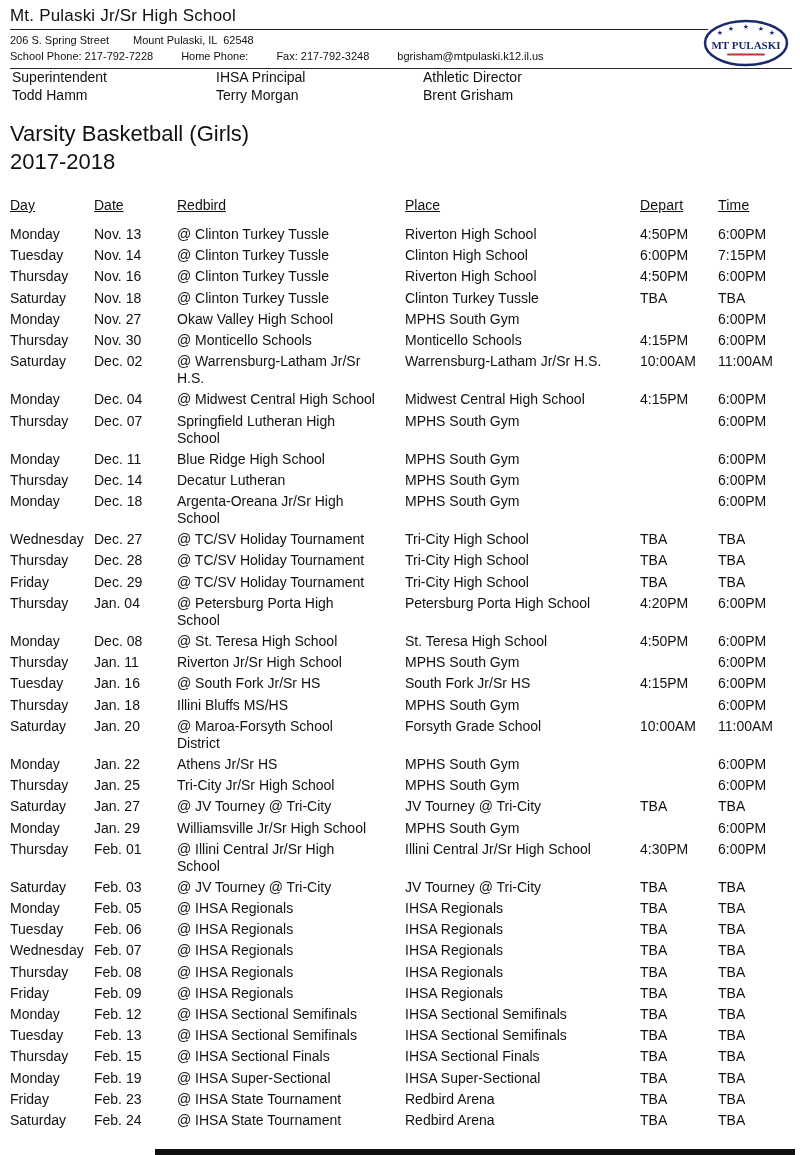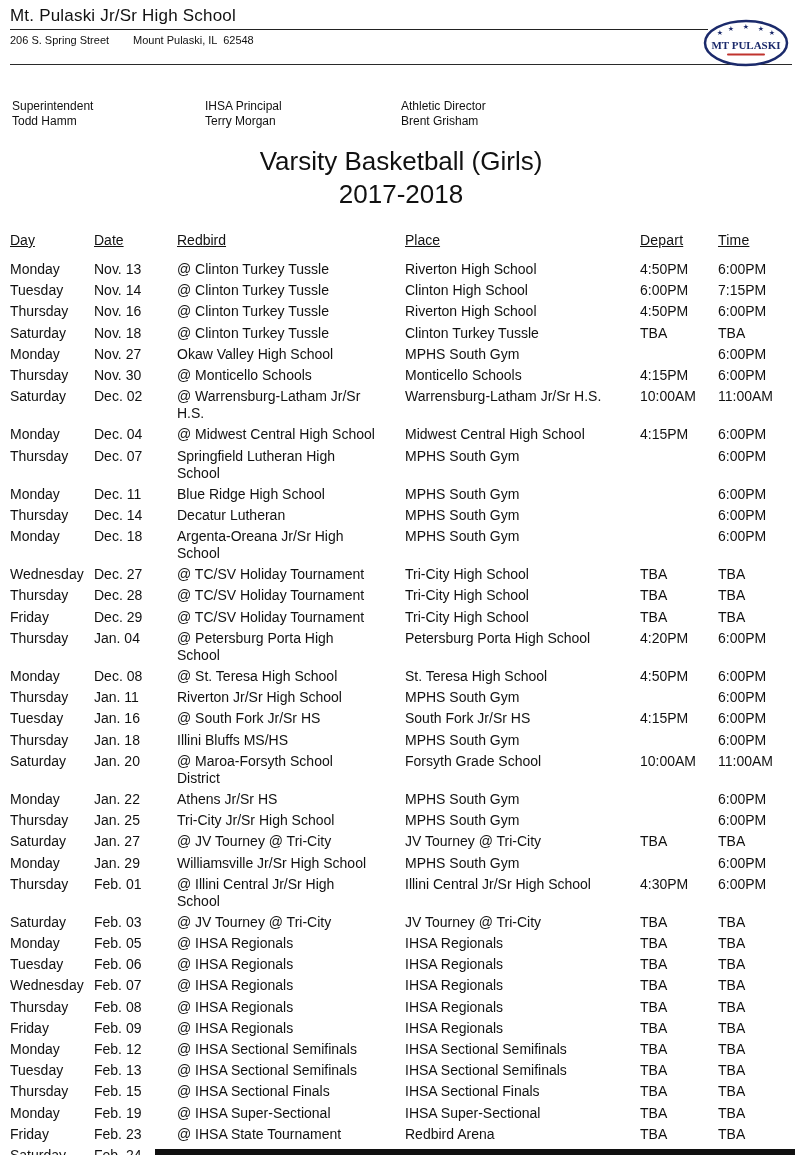--- a/index.html
+++ b/index.html
@@ -19,25 +19,25 @@
   .address-line { font-size:11px; margin-top:4px; }
   .address-line span { margin-right:24px; white-space:pre; }
   .contact-line { font-size:11px; margin-top:4px; }
   .contact-line span { margin-right:28px; white-space:pre; }
   .logo-wrap { position:absolute; right:2px; top:12px; }
   .top-rule { border:none; border-top:1.5px solid #2a2a2a; margin-top:6px; }
 
   
   .staff-row {
     display:grid; grid-template-columns:193px 196px 200px auto;
-    margin-top:34px; font-size:12px; padding-left:2px; line-height:1.25;
+    font-size:14px; padding-left:2px; line-height:1.25;gap:11px;
   }
 
   
-  .doc-title { text-align:center; font-size:26px; margin-top:16px; line-height:1.25; }
+  .doc-title { font-size:22px; margin-top:16px; line-height:1.25; }
 
   
   table.schedule {
     border-collapse:collapse; table-layout:fixed; width:782px;
     margin-top:20px; font-size:14px;
   }
   .schedule th, .schedule td {
     text-align:left; vertical-align:top; font-weight:normal;
     padding:2px 4px 2.2px 0; line-height:17px; white-space:pre-line;
     overflow:hidden;
@@ -55,20 +55,23 @@
 </style>
 </head>
 <body>
 
 <div class="page">
 
   <div class="letterhead">
     <div class="school-name">Mt. Pulaski Jr/Sr High School</div>
     <div class="address-line">
       <span>206 S. Spring Street</span><span>Mount Pulaski, IL  62548</span>
+    </div>
+    <div class="contact-line">
+      <span>School Phone: 217-792-7228</span><span>Home Phone:</span><span>Fax: 217-792-3248</span><span>bgrisham@mtpulaski.k12.il.us</span>
     </div>
     <div class="logo-wrap">
       <svg width="88" height="50" viewBox="0 0 88 50">
         <ellipse cx="44" cy="25" rx="41" ry="22" fill="none" stroke="#1b2a6b" stroke-width="2.5"></ellipse>
         <text class="star" x="18" y="17" text-anchor="middle">★</text>
         <text class="star" x="29" y="12.5" text-anchor="middle">★</text>
         <text class="star" x="44" y="11" text-anchor="middle">★</text>
         <text class="star" x="59" y="12.5" text-anchor="middle">★</text>
         <text class="star" x="70" y="17" text-anchor="middle">★</text>
         <text x="44" y="31" text-anchor="middle" font-size="11" font-weight="bold" fill="#1b2a6b" font-family="Liberation Serif, serif">MT PULASKI</text>

